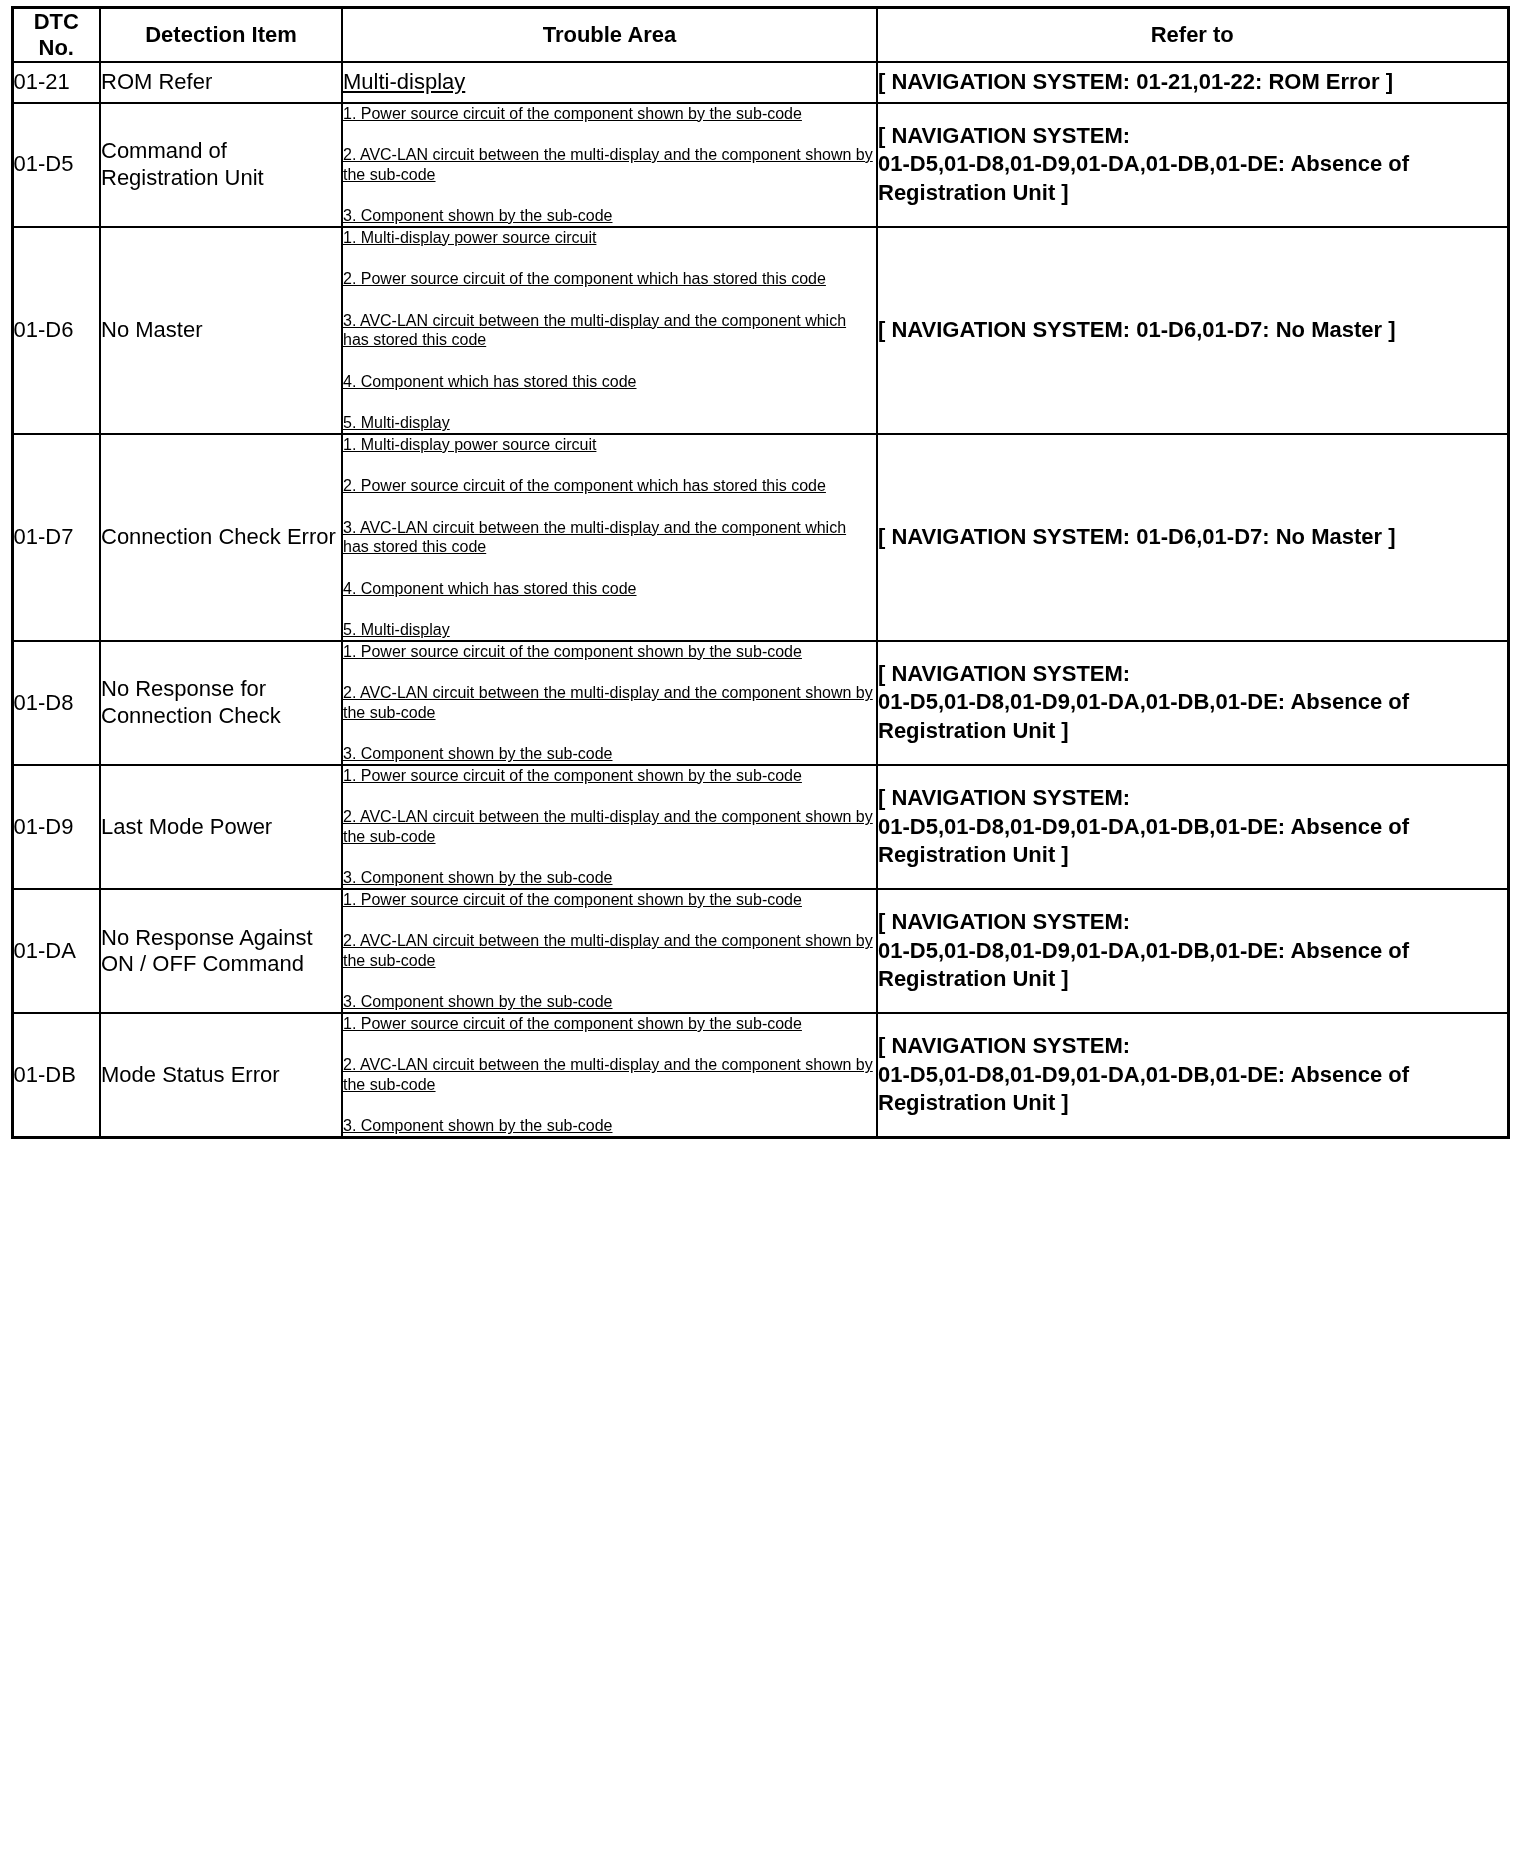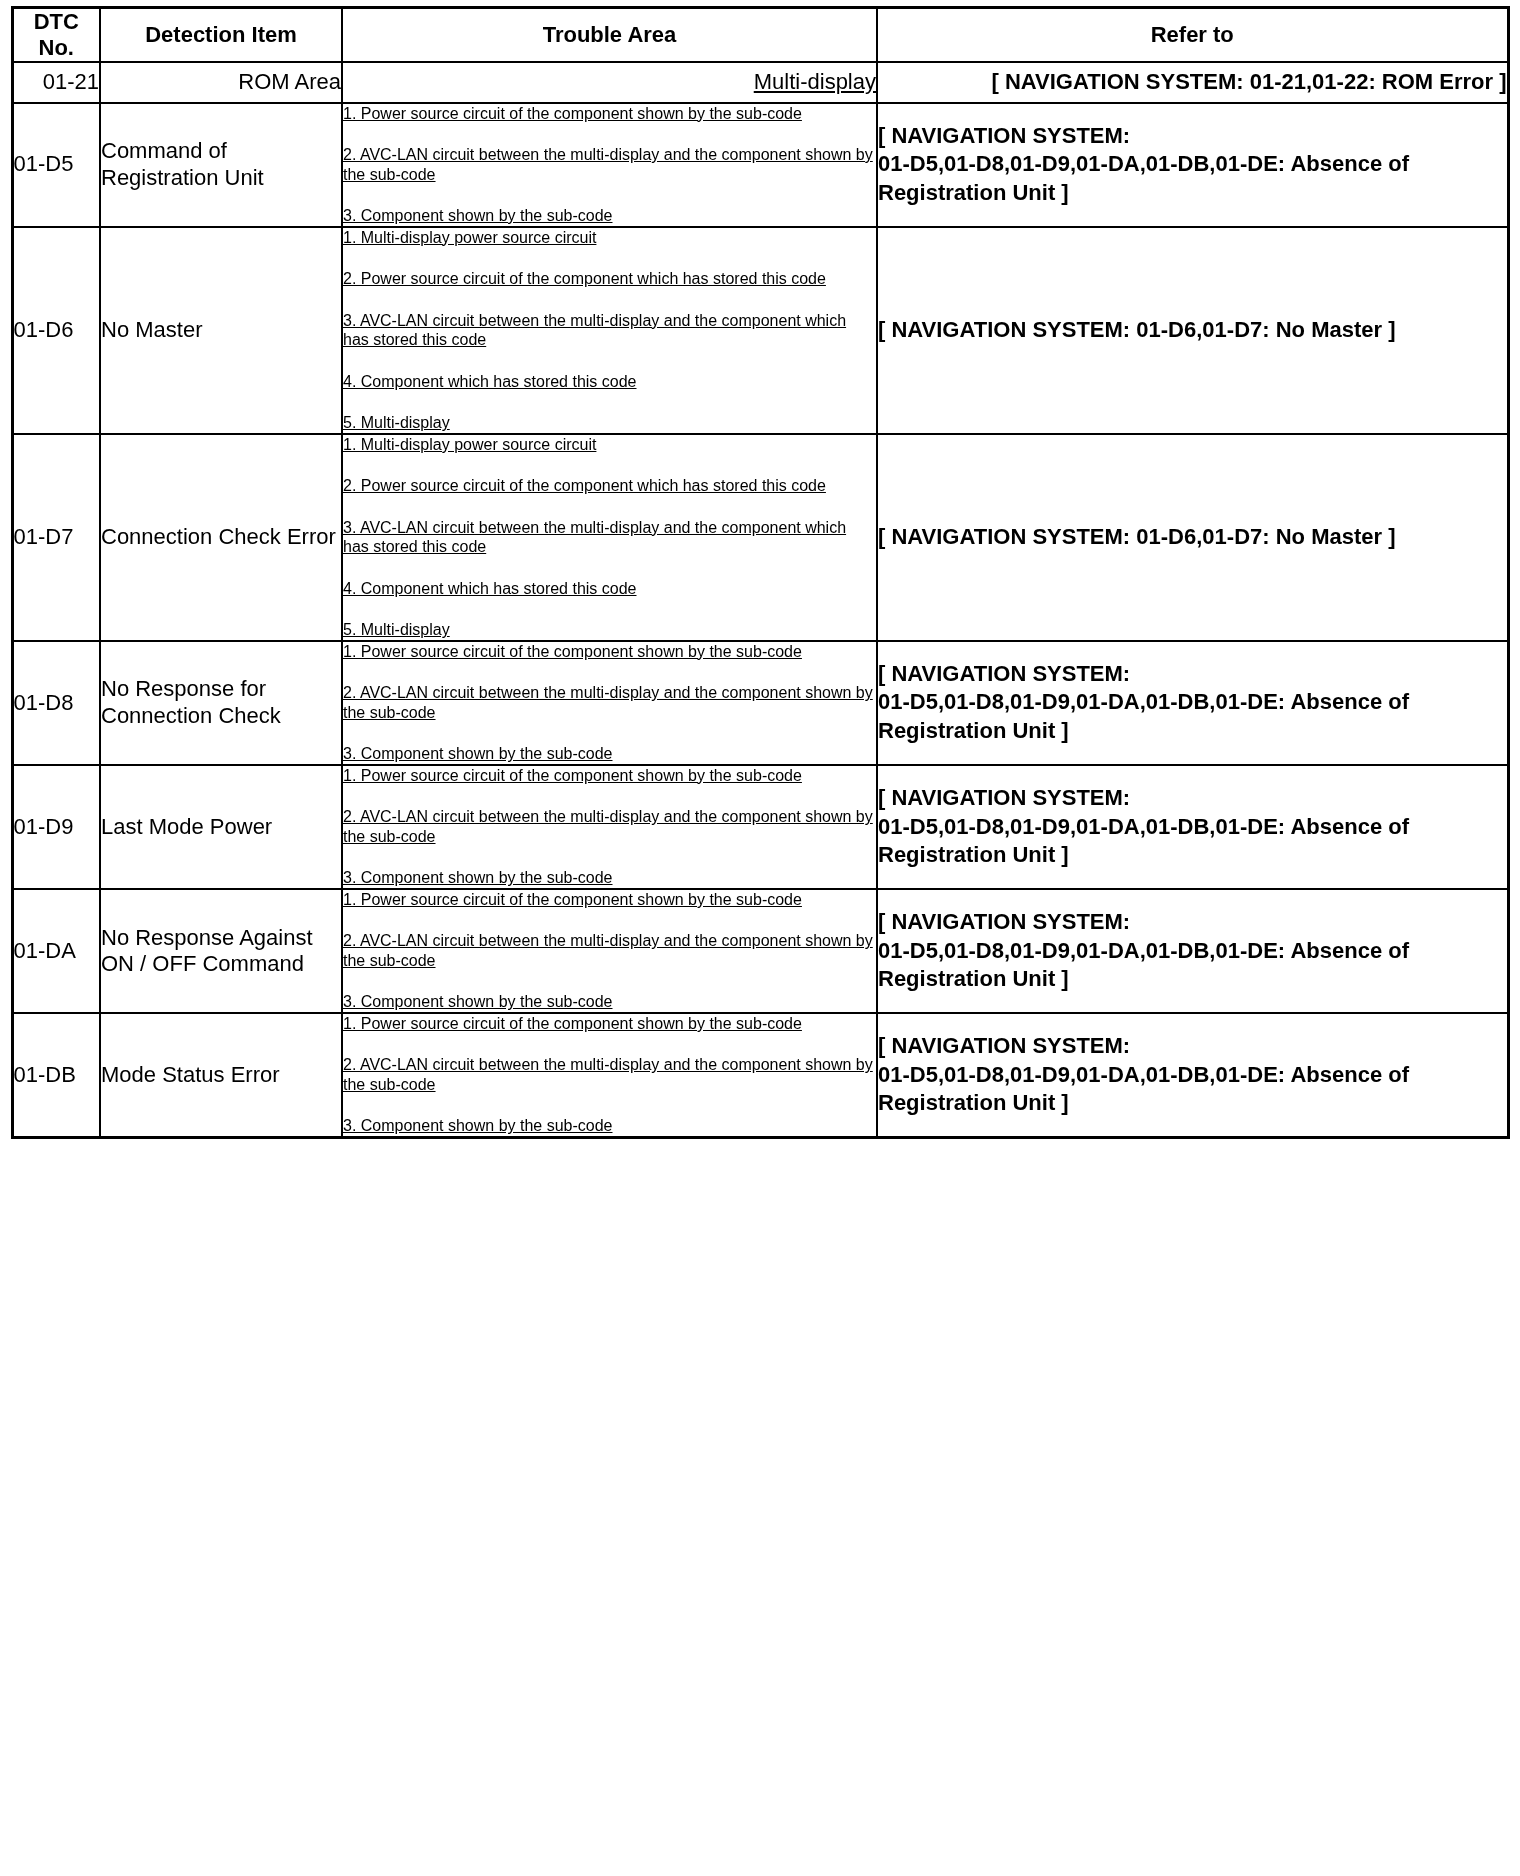--- a/index.html
+++ b/index.html
@@ -77,21 +77,20 @@
     font-size: 16px;
     line-height: 1.22;
   }
   .area-list li:last-child {
     margin-bottom: 0;
   }
   .short-row td.cell-area,
   .short-row td.cell {
     padding-top: 5px;
     padding-bottom: 5px;
-    text-align: right;
   }
   .short-row td.cell {
     font-size: 22px;
   }
   .refer-line {
     display: block;
   }
 </style>
 </head>
 <body>
@@ -111,21 +110,21 @@
           <span>No.</span>
         </th>
         <th>Detection Item</th>
         <th>Trouble Area</th>
         <th>Refer to</th>
       </tr>
     </thead>
     <tbody id="table-body">
         <tr class="short-row">
           <td class="cell cell-dtc">01-21</td>
-          <td class="cell cell-item">ROM Area</td>
+          <td class="cell cell-item">ROM Refer</td>
           <td class="cell cell-area">Multi-display</td>
           <td class="cell cell-refer">
             <span class="refer-line">[ NAVIGATION SYSTEM: 01-21,01-22: ROM Error ]</span>
           </td>
         </tr>
         <tr>
           <td class="cell cell-dtc">01-D5</td>
           <td class="cell cell-item">Command of Registration Unit</td>
           <td class="cell cell-area">
             <ul class="area-list">

